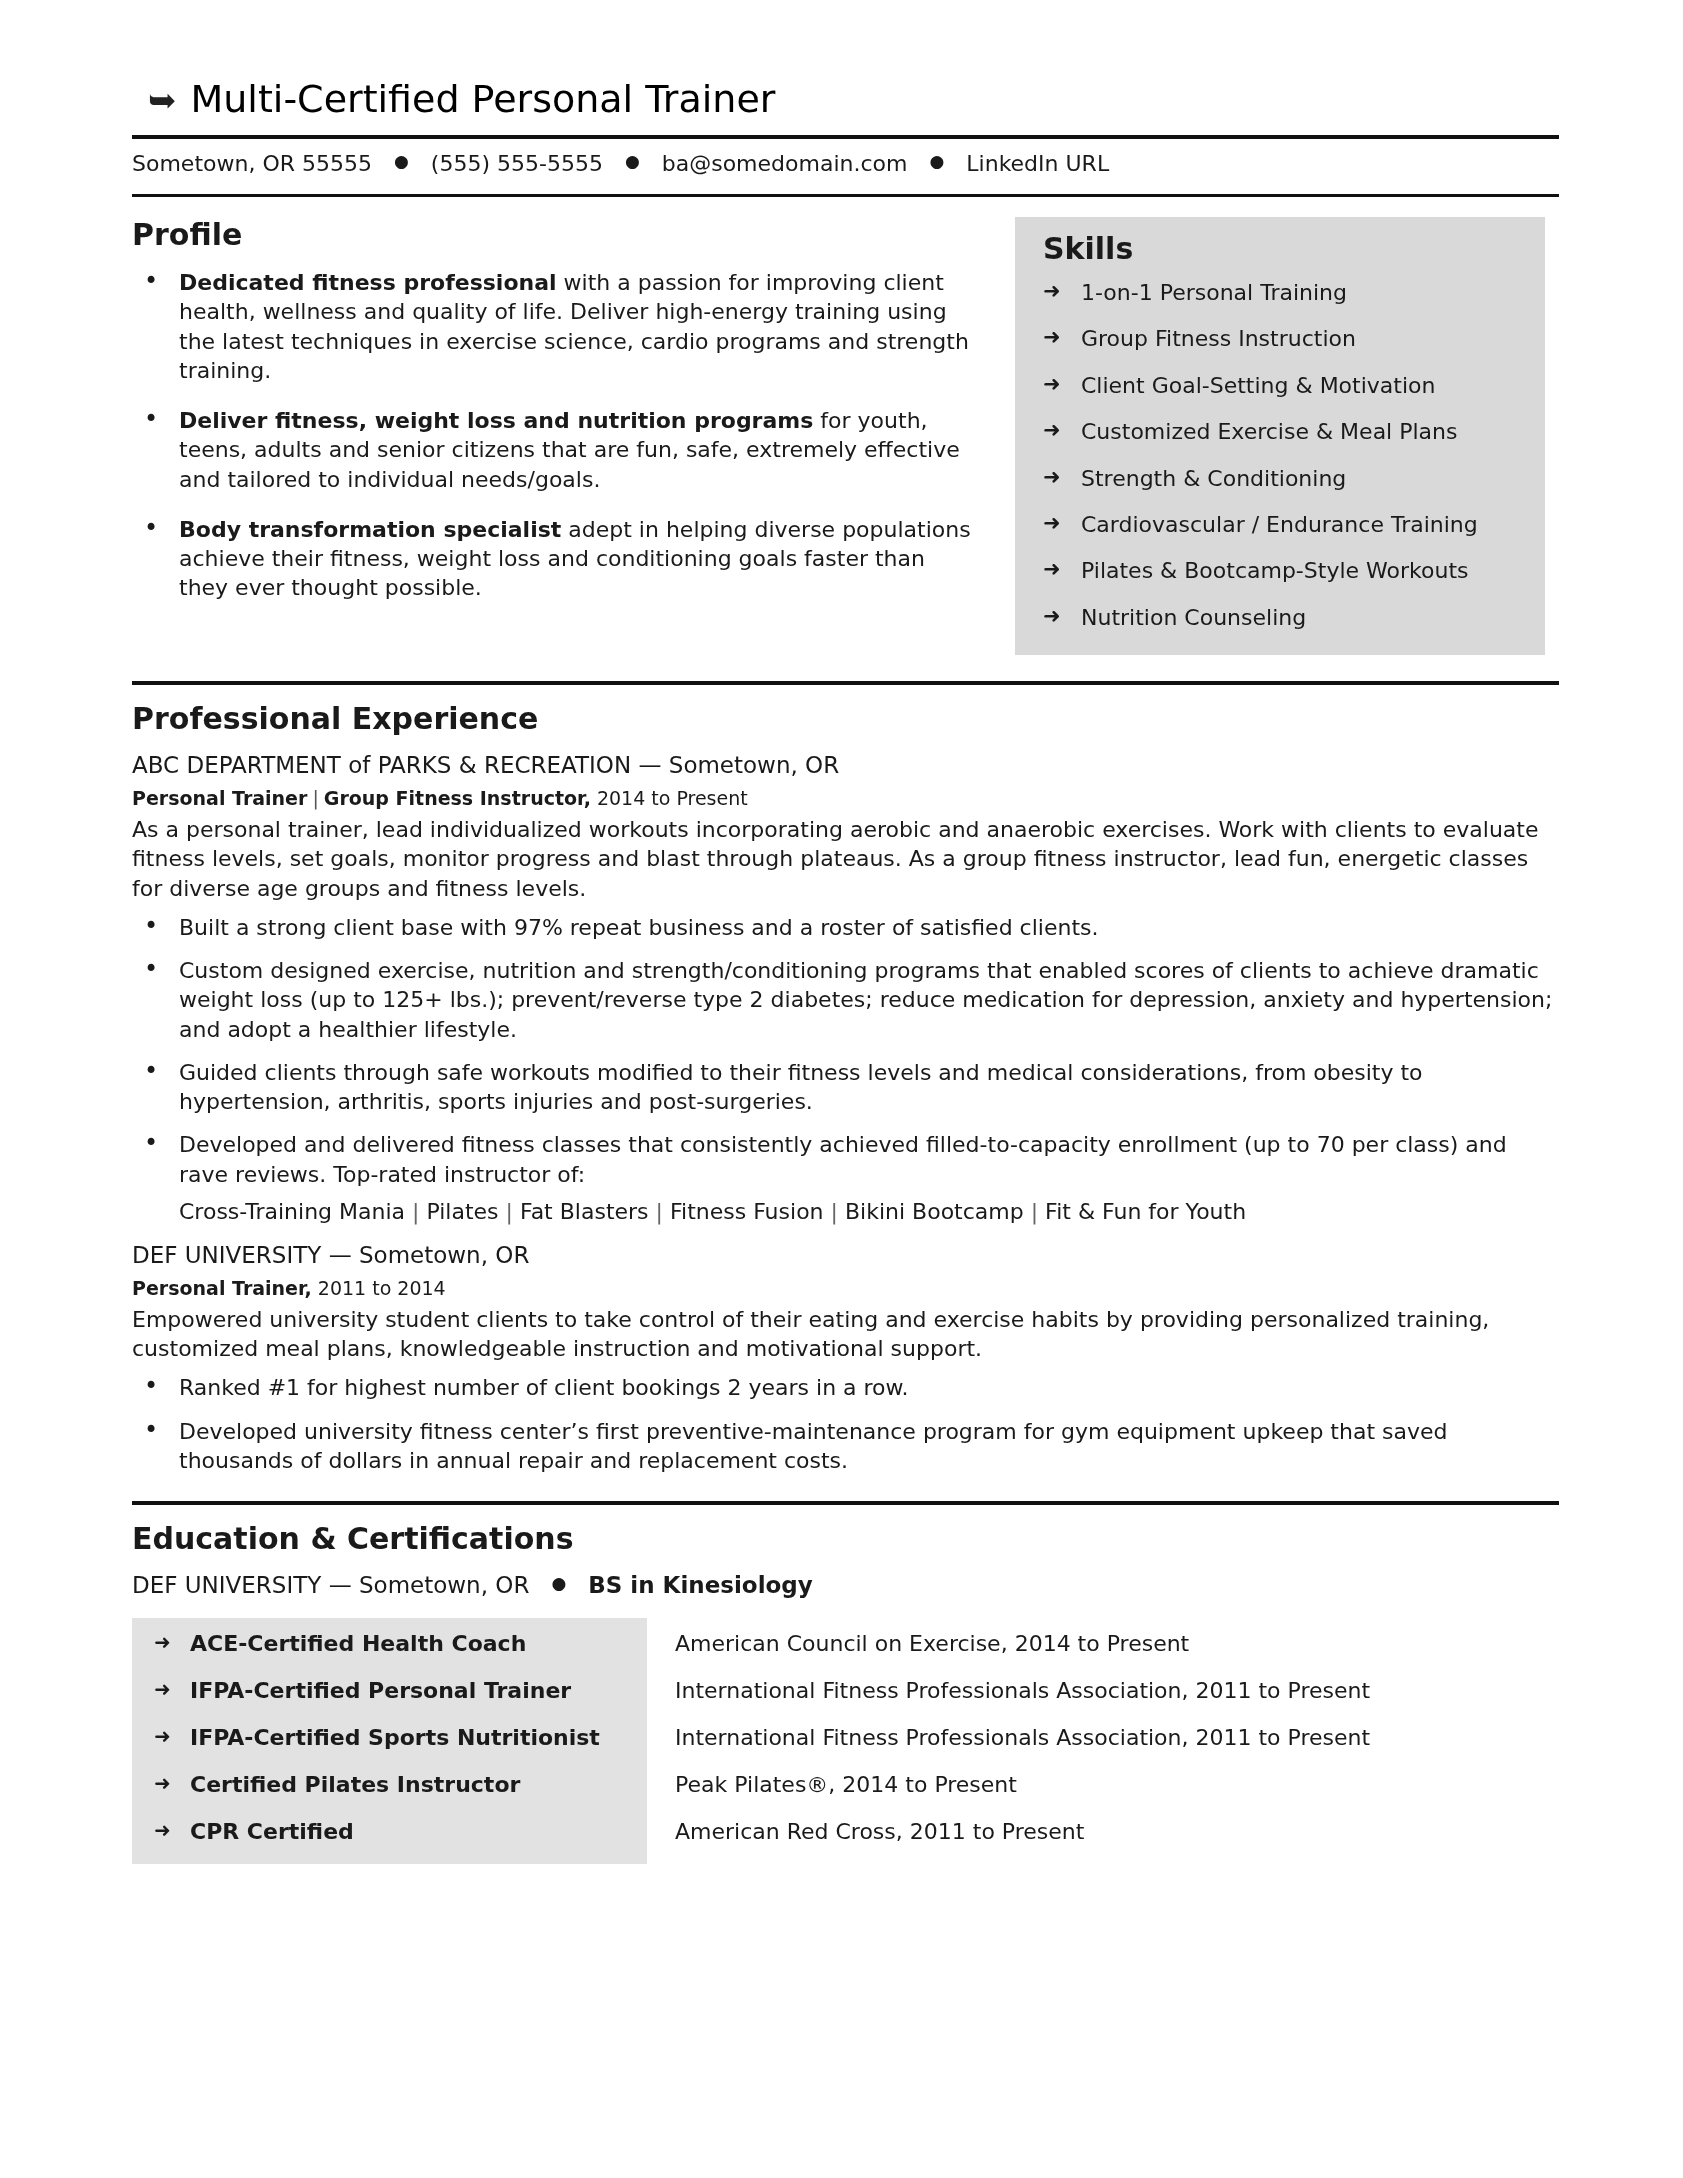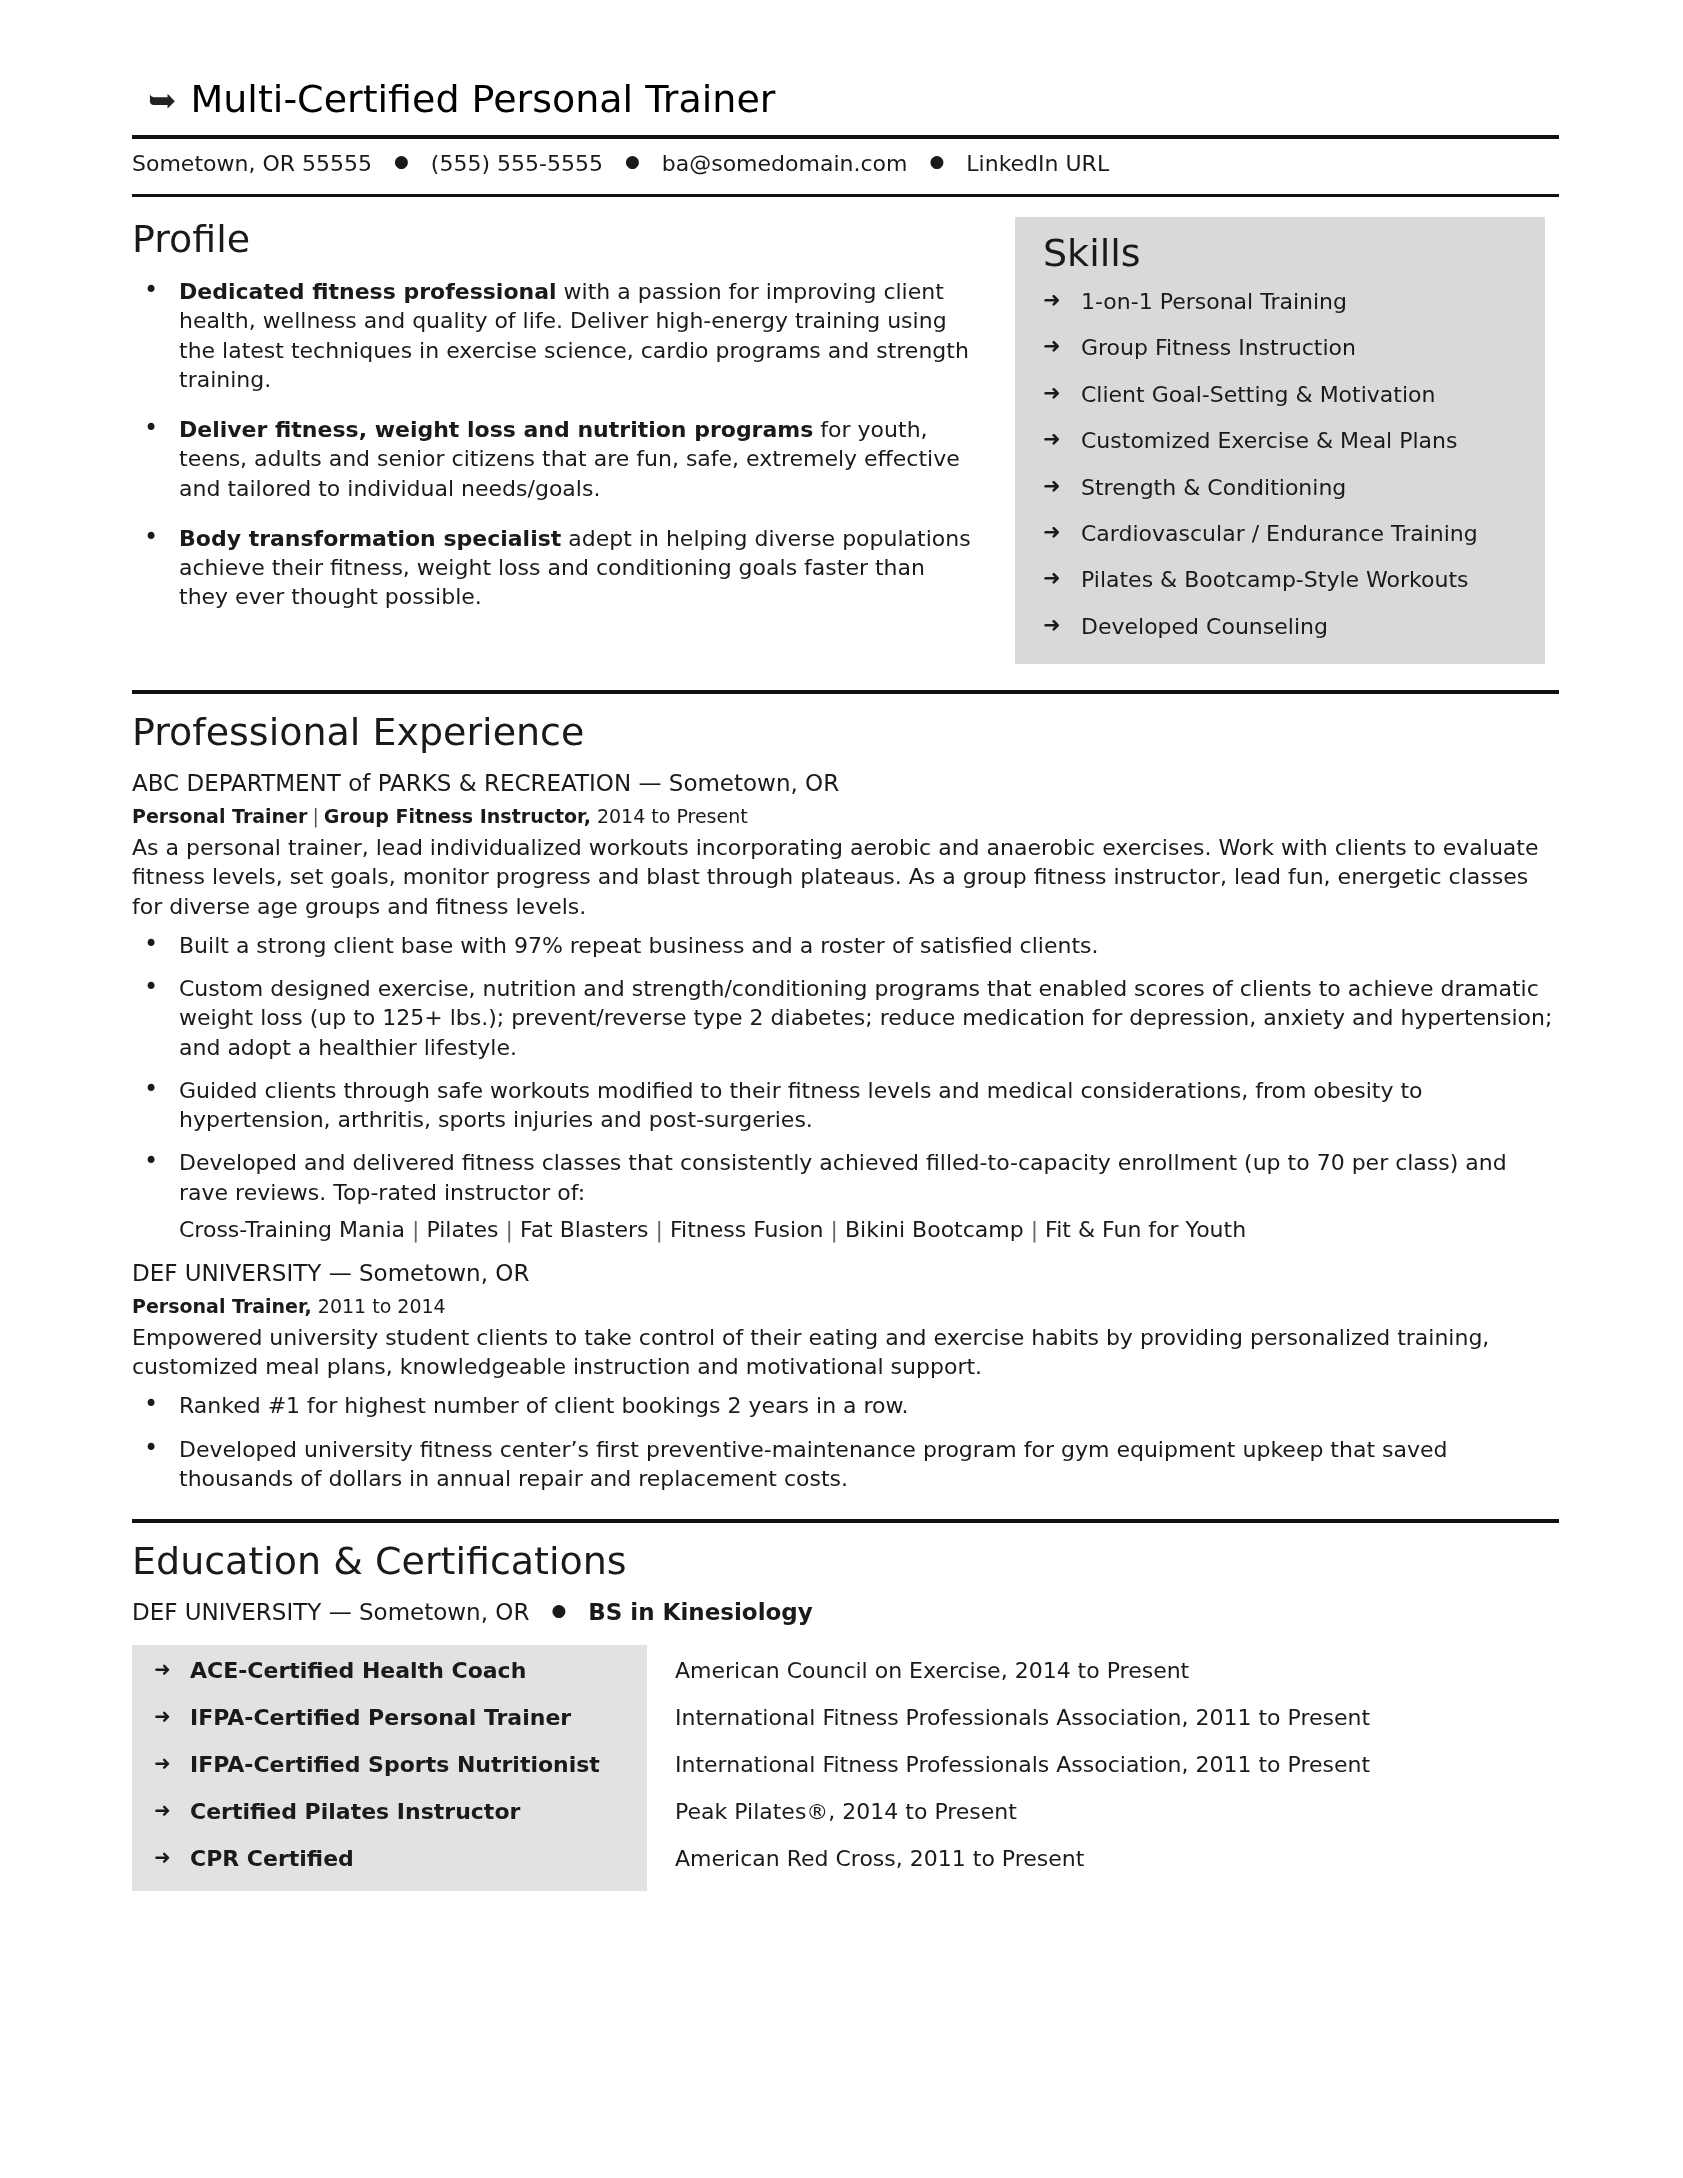--- a/index.html
+++ b/index.html
@@ -83,22 +83,22 @@
     box-sizing: border-box;
   }
   .skills-col {
     width: 530px;
     background: #d9d9d9;
     box-sizing: border-box;
     padding: 14px 18px 20px 22px;
     margin-left: 12px;
   }
   h2.section {
-    font-size: 38px;
-    font-weight: normal;
+    font-size: 30px;
+    font-weight: bold;
     margin: 0 0 16px 0;
   }
   .skills-col h2.section {
     margin-bottom: 14px;
     margin-left: 6px;
   }
   ul.bullets {
     list-style: none;
     margin: 0;
     padding: 0;
@@ -277,21 +277,21 @@
     <div class="skills-col">
       <h2 class="section">Skills</h2>
       <ul class="arrows">
         <li>1-on-1 Personal Training</li>
         <li>Group Fitness Instruction</li>
         <li>Client Goal-Setting &amp; Motivation</li>
         <li>Customized Exercise &amp; Meal Plans</li>
         <li>Strength &amp; Conditioning</li>
         <li>Cardiovascular / Endurance Training</li>
         <li>Pilates &amp; Bootcamp-Style Workouts</li>
-        <li>Developed Counseling</li>
+        <li>Nutrition Counseling</li>
       </ul>
     </div>
   </div>
 
   <div class="section-block">
     <div class="divider-thick"></div>
     <h2 class="section">Professional Experience</h2>
 
     <div>
       <div class="org">ABC DEPARTMENT of PARKS &amp; RECREATION — Sometown, OR</div>

